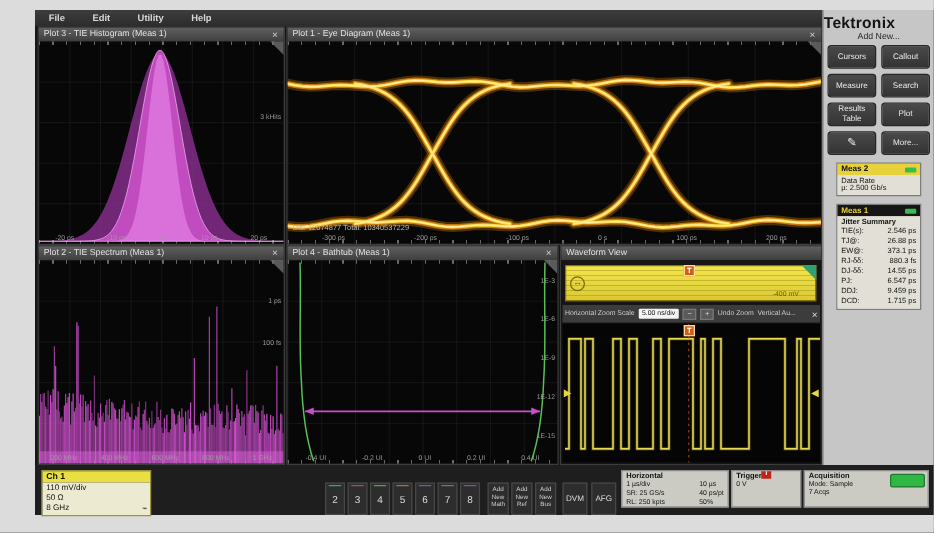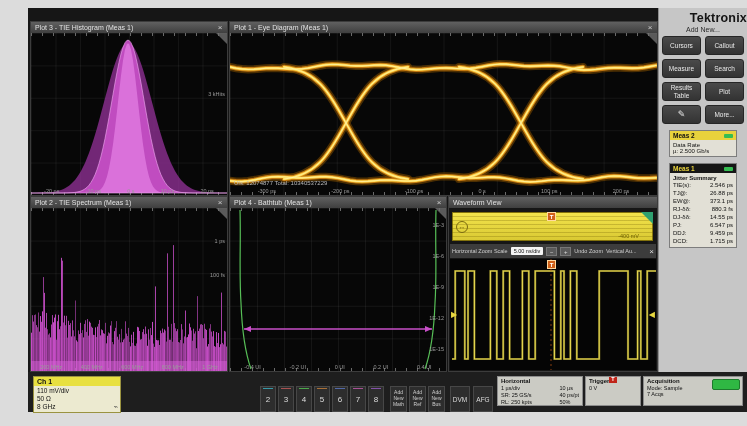--- a/index.html
+++ b/index.html
@@ -46,21 +46,21 @@
   #wv-toolbar .tb-label{color:#cfcfcf;font-size:5.5px;}
   #wv-toolbar .tb-value{background:#f4f4f4;color:#111;font-size:5.5px;padding:1px 3px;border-radius:1px;}
   #wv-toolbar .tb-btn{width:11px;height:9px;background:#5a5a5a;border:1px solid #777;color:#ddd;font-size:6px;line-height:8px;text-align:center;box-sizing:border-box;}
   #wv-toolbar .tb-link{color:#cfcfcf;font-size:5.5px;}
   #wv-toolbar .tb-close{margin-left:auto;color:#dcdcdc;font-size:8px;}
   #wv-zoomed{position:absolute;left:1px;right:1px;top:51px;bottom:1px;background:#050505;overflow:hidden;}
   .edge-arrow{position:absolute;color:#e8d840;font-size:8px;top:46%;}
 
   
   #sidebar{position:absolute;left:630px;top:0;width:89px;height:364px;background:#c6c6c6;border-left:1px solid #8f8f8f;box-sizing:border-box;}
-  #brand{margin:3px 0 0;text-align:right;color:#141414;font-size:12.5px;font-weight:bold;letter-spacing:.2px;}
+  #brand{margin:3px 0 0;text-align:left;color:#141414;font-size:12.5px;font-weight:bold;letter-spacing:.2px;}
   #addnew{text-align:center;color:#2a2a2a;font-size:7px;margin:1px 0 3px;}
   #side-buttons{display:grid;grid-template-columns:39px 39px;gap:4px;justify-content:center;}
   .side-btn{background:linear-gradient(#4a4a4a,#333);border:1px solid #262626;border-radius:3px;color:#eaeaea;
             font-size:6.5px;min-height:15px;display:flex;align-items:center;justify-content:center;text-align:center;line-height:1.1;padding:1px;}
   .badge{width:66px;margin:6px auto 0;border:1px solid #7d7d7d;}
   .badge-head{height:9px;padding:0 3px;display:flex;align-items:center;justify-content:space-between;font-size:6.5px;font-weight:bold;}
   .badge-head.yellow{background:#e8d23c;color:#111;}
   .badge-head.dark{background:#161616;color:#e8d23c;}
   .pill{width:9px;height:4px;background:#35bd52;border-radius:1px;}
   .badge-body{background:#e2e0d6;color:#111;font-size:6px;padding:2px 3px;}
@@ -93,20 +93,26 @@
              font-size:50px;color:#2d2d9f;letter-spacing:1px;z-index:50;
              text-shadow:0 0 3px rgba(255,255,255,.95),1px 1px 0 rgba(255,255,255,.85),-1px -1px 0 rgba(255,255,255,.85);}
   #watermark .accent{color:#0d9488;}
 </style>
 </head>
 <body>
 
 <div id="shot">
  <div id="screen">
 
+  <div id="menubar">
+        <span class="menu-item">File</span>
+        <span class="menu-item">Edit</span>
+        <span class="menu-item">Utility</span>
+        <span class="menu-item">Help</span>
+      </div>
 
   <div class="plot" id="plot3" style="left:2px;top:13px;width:198px;height:175px;">
     <div class="plot-title">Plot 3 - TIE Histogram (Meas 1)</div>
     <div class="plot-close">×</div>
     <div class="plot-body">
       <div class="ticks-top"></div>
       <div class="ticks-bottom"></div>
       <div class="fold"></div>
       <svg id="histSvg" width="196" height="162">
             <path d="M0,160 L0,160.0 L2,159.9 L4,159.9 L6,159.9 L8,159.8 L10,159.8 L12,159.7 L14,159.6 L16,159.5 L18,159.3 L20,159.1 L22,158.9 L24,158.5 L26,158.1 L28,157.6 L30,157.0 L32,156.2 L34,155.2 L36,154.1 L38,152.7 L40,151.1 L42,149.1 L44,146.9 L46,144.3 L48,141.3 L50,138.0 L52,134.1 L54,129.9 L56,125.1 L58,119.9 L60,114.3 L62,108.2 L64,101.7 L66,94.9 L68,87.7 L70,80.3 L72,72.8 L74,65.2 L76,57.7 L78,50.4 L80,43.3 L82,36.6 L84,30.5 L86,25.0 L88,20.2 L90,16.2 L92,13.2 L94,11.2 L96,10.1 L98,10.1 L100,11.2 L102,13.2 L104,16.2 L106,20.2 L108,25.0 L110,30.5 L112,36.6 L114,43.3 L116,50.4 L118,57.7 L120,65.2 L122,72.8 L124,80.3 L126,87.7 L128,94.9 L130,101.7 L132,108.2 L134,114.3 L136,119.9 L138,125.1 L140,129.9 L142,134.1 L144,138.0 L146,141.3 L148,144.3 L150,146.9 L152,149.1 L154,151.1 L156,152.7 L158,154.1 L160,155.2 L162,156.2 L164,157.0 L166,157.6 L168,158.1 L170,158.5 L172,158.9 L174,159.1 L176,159.3 L178,159.5 L180,159.6 L182,159.7 L184,159.8 L186,159.8 L188,159.9 L190,159.9 L192,159.9 L194,160.0 L196,160.0 L196,160 Z" fill="#8d2f92" opacity="0.8"></path>

